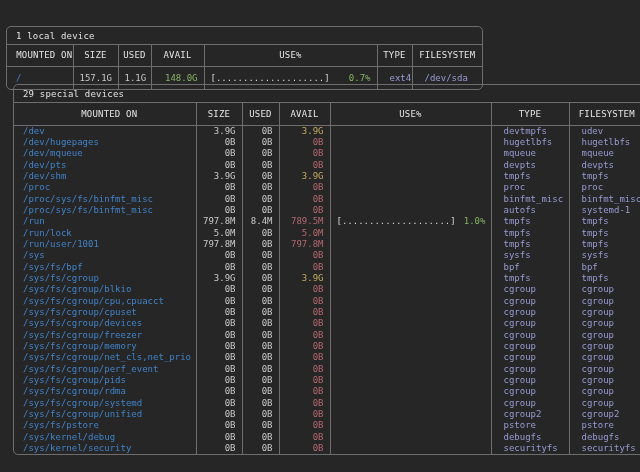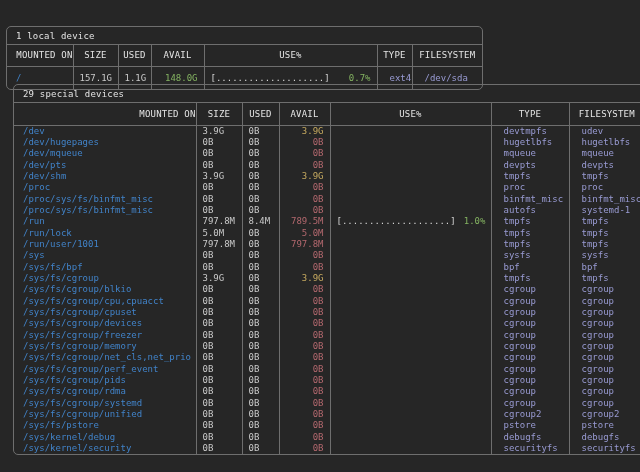--- a/index.html
+++ b/index.html
@@ -29,28 +29,28 @@
     border-bottom:1px solid var(--line);
     letter-spacing:.2px;
   }
   table{border-collapse:collapse;width:100%;table-layout:fixed;}
   th,td{overflow:hidden;white-space:nowrap;}
   th:not(:first-child),td:not(:first-child){border-left:1px solid var(--line);}
   thead th{
     color:var(--hdr); font-weight:normal; text-align:center;
     border-bottom:1px solid var(--line); letter-spacing:.2px;
   }
-  thead th.h-mount{text-align:right;padding-left:9px;}
+  thead th.h-mount{text-align:center;padding-left:9px;}
   .tbl1 thead th{height:21px;}
   .tbl2 thead th{height:22px;}
   .tbl1 tbody td{height:23px;}
   .tbl2 tbody td{height:11.35px;line-height:11.35px;}
   td{padding:0 6px;}
   td.c-mount{color:var(--mount);padding-left:9px;}
-  td.c-num{text-align:left;margin-left:36px;}
+  td.c-num{text-align:right;margin-left:36px;}
   td.c-avail{text-align:right;}
   td.c-type,td.c-fs{color:var(--purple);padding-left:12px;}
   td.c-use .use-wrap{display:flex;justify-content:space-between;align-items:center;}
   .usage-bar{color:var(--bar);}
   .usage-pct{color:var(--green);margin-left:8px;}
   .a-green{color:var(--green);padding-left:11px;} .a-yellow{color:var(--yellow);} .a-red{color:var(--red);}
   
   .tbl1 col.w-mount{width:66px;} .tbl1 col.w-size{width:45px;}
   .tbl1 col.w-used{width:33px;}  .tbl1 col.w-avail{width:53px;}
   .tbl1 col.w-use{width:173px;}  .tbl1 col.w-type{width:35px;}

